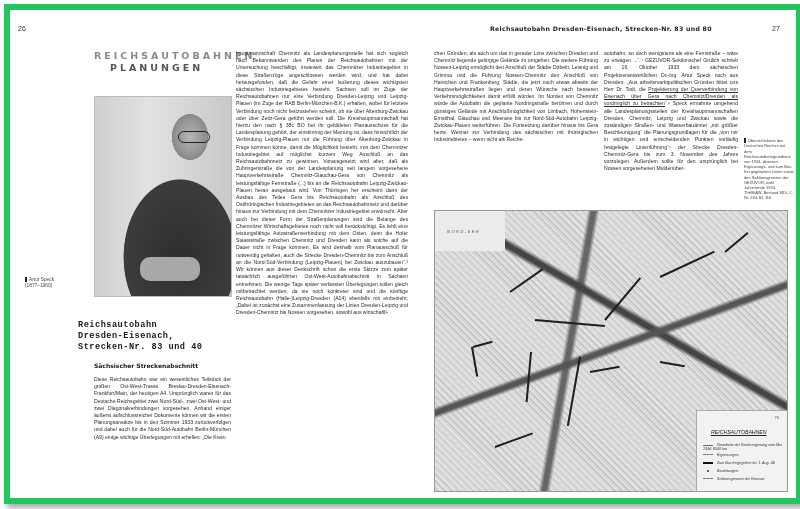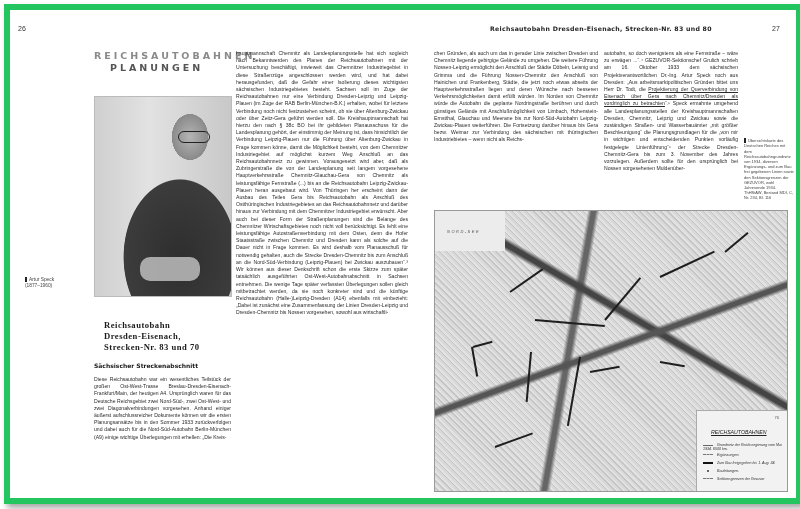--- a/index.html
+++ b/index.html
@@ -13,21 +13,21 @@
   .chapter-title .t2 { color:#555; display:block;margin-left:16px; }
   .portrait { position:absolute; left:84px; top:86px; width:136px; height:199px;
     background: radial-gradient(ellipse 30px 38px at 95px 40px, #b5b5b5 0%, #8a8a8a 60%, transparent 61%),
                 radial-gradient(ellipse 80px 110px at 85px 160px, #2e2e2e 0%, #3c3c3c 70%, transparent 71%),
                 linear-gradient(90deg, #cfcfcf 0%, #e2e2e2 40%, #c8c8c8 100%);
     border:1px solid #bbb; }
   .portrait .hands { position:absolute; left:45px; top:160px; width:60px; height:24px; background:#bdbdbd; border-radius:10px; opacity:0.85; }
   .portrait .glasses { position:absolute; left:83px; top:34px; width:30px; height:10px; border:1.5px solid #222; border-radius:6px; }
   .caption { position:absolute; font-size:4.8px; line-height:6px; color:#444; }
   .caption .bar { display:inline-block; width:2px; height:5px; background:#222; margin-right:2px; vertical-align:middle; }
-  .section-head { position:absolute; left:94px; top:310px; font-family:Liberation Serif, serif; font-weight:bold; font-size:8.6px; line-height:11px; color:#1a1a1a; letter-spacing:0.5px; }
+  .section-head { position:absolute; left:68px; top:310px; font-family:Liberation Mono, monospace; font-weight:bold; font-size:8.6px; line-height:11px; color:#1a1a1a; letter-spacing:0.5px; }
   .subhead { position:absolute; left:84px; top:352px; font-family:"DejaVu Sans", sans-serif; font-weight:bold; font-size:6px; color:#1a1a1a; }
   .col { position:absolute; font-size:5.1px; line-height:7.2px; color:#2a2a2a; text-align:justify; hyphens:auto; }
   .col p { margin:0; }
   .u { text-decoration:underline; }
   .map { position:absolute; left:424px; top:200px; width:352px; height:280px; border:1px solid #999;
     background:
       linear-gradient(160deg, transparent 48%, #555 49%, #555 50%, transparent 51%),
       linear-gradient(30deg, transparent 58%, #444 59%, #444 60%, transparent 61%),
       linear-gradient(100deg, transparent 38%, #666 39%, #666 40%, transparent 41%),
       repeating-linear-gradient(45deg, #d8d8d8 0 2px, #c4c4c4 2px 3px, #e2e2e2 3px 5px),
@@ -61,21 +61,21 @@
   </div>
 
   <div class="caption" style="left:15px; top:267px; width:60px;">
     <span class="bar"></span><span>Artur Speck</span><br>
     <span>(1877–1960)</span>
   </div>
 
   <div class="section-head">
     <div>Reichsautobahn</div>
     <div>Dresden-Eisenach,</div>
-    <div>Strecken-Nr. 83 und 70</div>
+    <div>Strecken-Nr. 83 und 40</div>
   </div>
 
   <div class="subhead">Sächsischer Streckenabschnitt</div>
 
   <div class="col" style="left:84px; top:366px; width:137px;">
     <p>Diese Reichsautobahn war ein wesentliches Teilstück der großen Ost-West-Trasse Breslau-Dresden-Eisenach-Frankfurt/Main, der heutigen A4. Ursprünglich waren für das Deutsche Reichsgebiet zwei Nord-Süd-, zwei Ost-West- und zwei Diagonalverbindungen vorgesehen. Anhand einiger äußerst aufschlussreicher Dokumente können wir die ersten Planungsansätze bis in den Sommer 1933 zurückverfolgen und dabei auch für die Nord-Süd-Autobahn Berlin-München (A9) einige wichtige Überlegungen mit erhellen: „Die Kreis-</p>
   </div>
 
   <div class="col" style="left:226px; top:40px; width:172px;">
     <p>hauptmannschaft Chemnitz als Landesplanungsstelle hat sich sogleich nach Bekanntwerden des Planes der Reichsautobahnen mit der Untersuchung beschäftigt, inwieweit das Chemnitzer Industriegebiet in diese Straßenzüge angeschlossen werden wird, und hat dabei herausgefunden, daß die Gefahr einer Isolierung dieses wichtigsten sächsischen Industriegebietes besteht. Sachsen soll im Zuge der Reichsautobahnen nur eine Verbindung Dresden-Leipzig und Leipzig-Plauen (im Zuge der RAB Berlin-München-B.K.) erhalten, wobei für letztere Verbindung noch nicht festzustehen scheint, ob sie über Altenburg-Zwickau oder über Zeitz-Gera geführt werden soll. Die Kreishauptmannschaft hat hierzu den nach § 38c BO bei ihr gebildeten Planausschuss für die Landesplanung gehört, der einstimmig der Meinung ist, dass hinsichtlich der Verbindung Leipzig-Plauen nur die Führung über Altenburg-Zwickau in Frage kommen könne, damit die Möglichkeit besteht, von dem Chemnitzer Industriegebiet auf möglichst kurzem Weg Anschluß an das Reichsautobahnnetz zu gewinnen. Vorausgesetzt wird aber, daß als Zubringerstraße die von der Landesplanung seit langem vorgesehene Hauptverkehrsstraße Chemnitz-Glauchau-Gera von Chemnitz als leistungsfähige Fernstraße (...) bis an die Reichsautobahn Leipzig-Zwickau-Plauen heran ausgebaut wird. Von Thüringen her erscheint dann der Ausbau des Teiles Gera bis Reichsautobahn als Anschluß des Ostthüringischen Industriegebietes an das Reichsautobahnnetz und darüber hinaus zur Verbindung mit dem Chemnitzer Industriegebiet erwünscht. Aber auch bei dieser Form der Straßenplanungen sind die Belange des Chemnitzer Wirtschaftsgebietes noch nicht voll berücksichtigt. Es fehlt eine leistungsfähige Autostraßenverbindung mit dem Osten, denn die Hofer Staatsstraße zwischen Chemnitz und Dresden kann als solche auf die Dauer nicht in Frage kommen. Es wird deshalb vom Planausschuß für notwendig gehalten, auch die Strecke Dresden-Chemnitz bis zum Anschluß an die Nord-Süd-Verbindung (Leipzig-Plauen) bei Zwickau auszubauen“.³ Wir können aus dieser Denkschrift schon die erste Skizze zum später tatsächlich ausgeführten Ost-West-Autobahnabschnitt in Sachsen entnehmen. Die wenige Tage später verfassten Überlegungen sollen gleich mitbetrachtet werden, da sie noch konkreter sind und die künftige Reichsautobahn (Halle-)Leipzig-Dresden (A14) ebenfalls mit einbezieht: „Dabei ist zunächst eine Zusammenfassung der Linien Dresden-Leipzig und Dresden-Chemnitz bis Nossen vorgesehen, sowohl aus wirtschaftli-</p>

